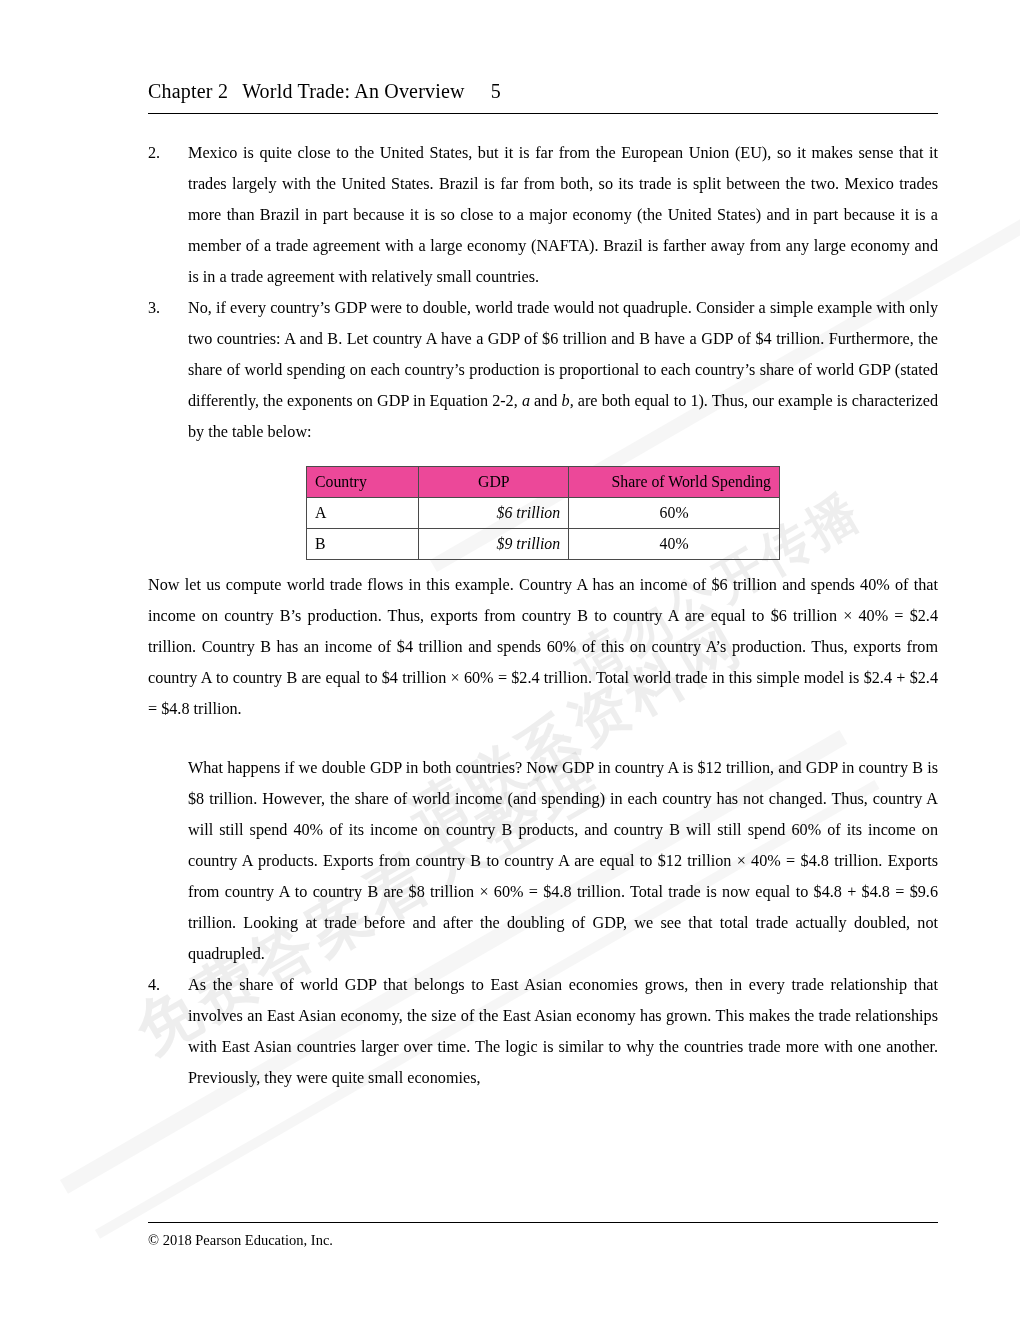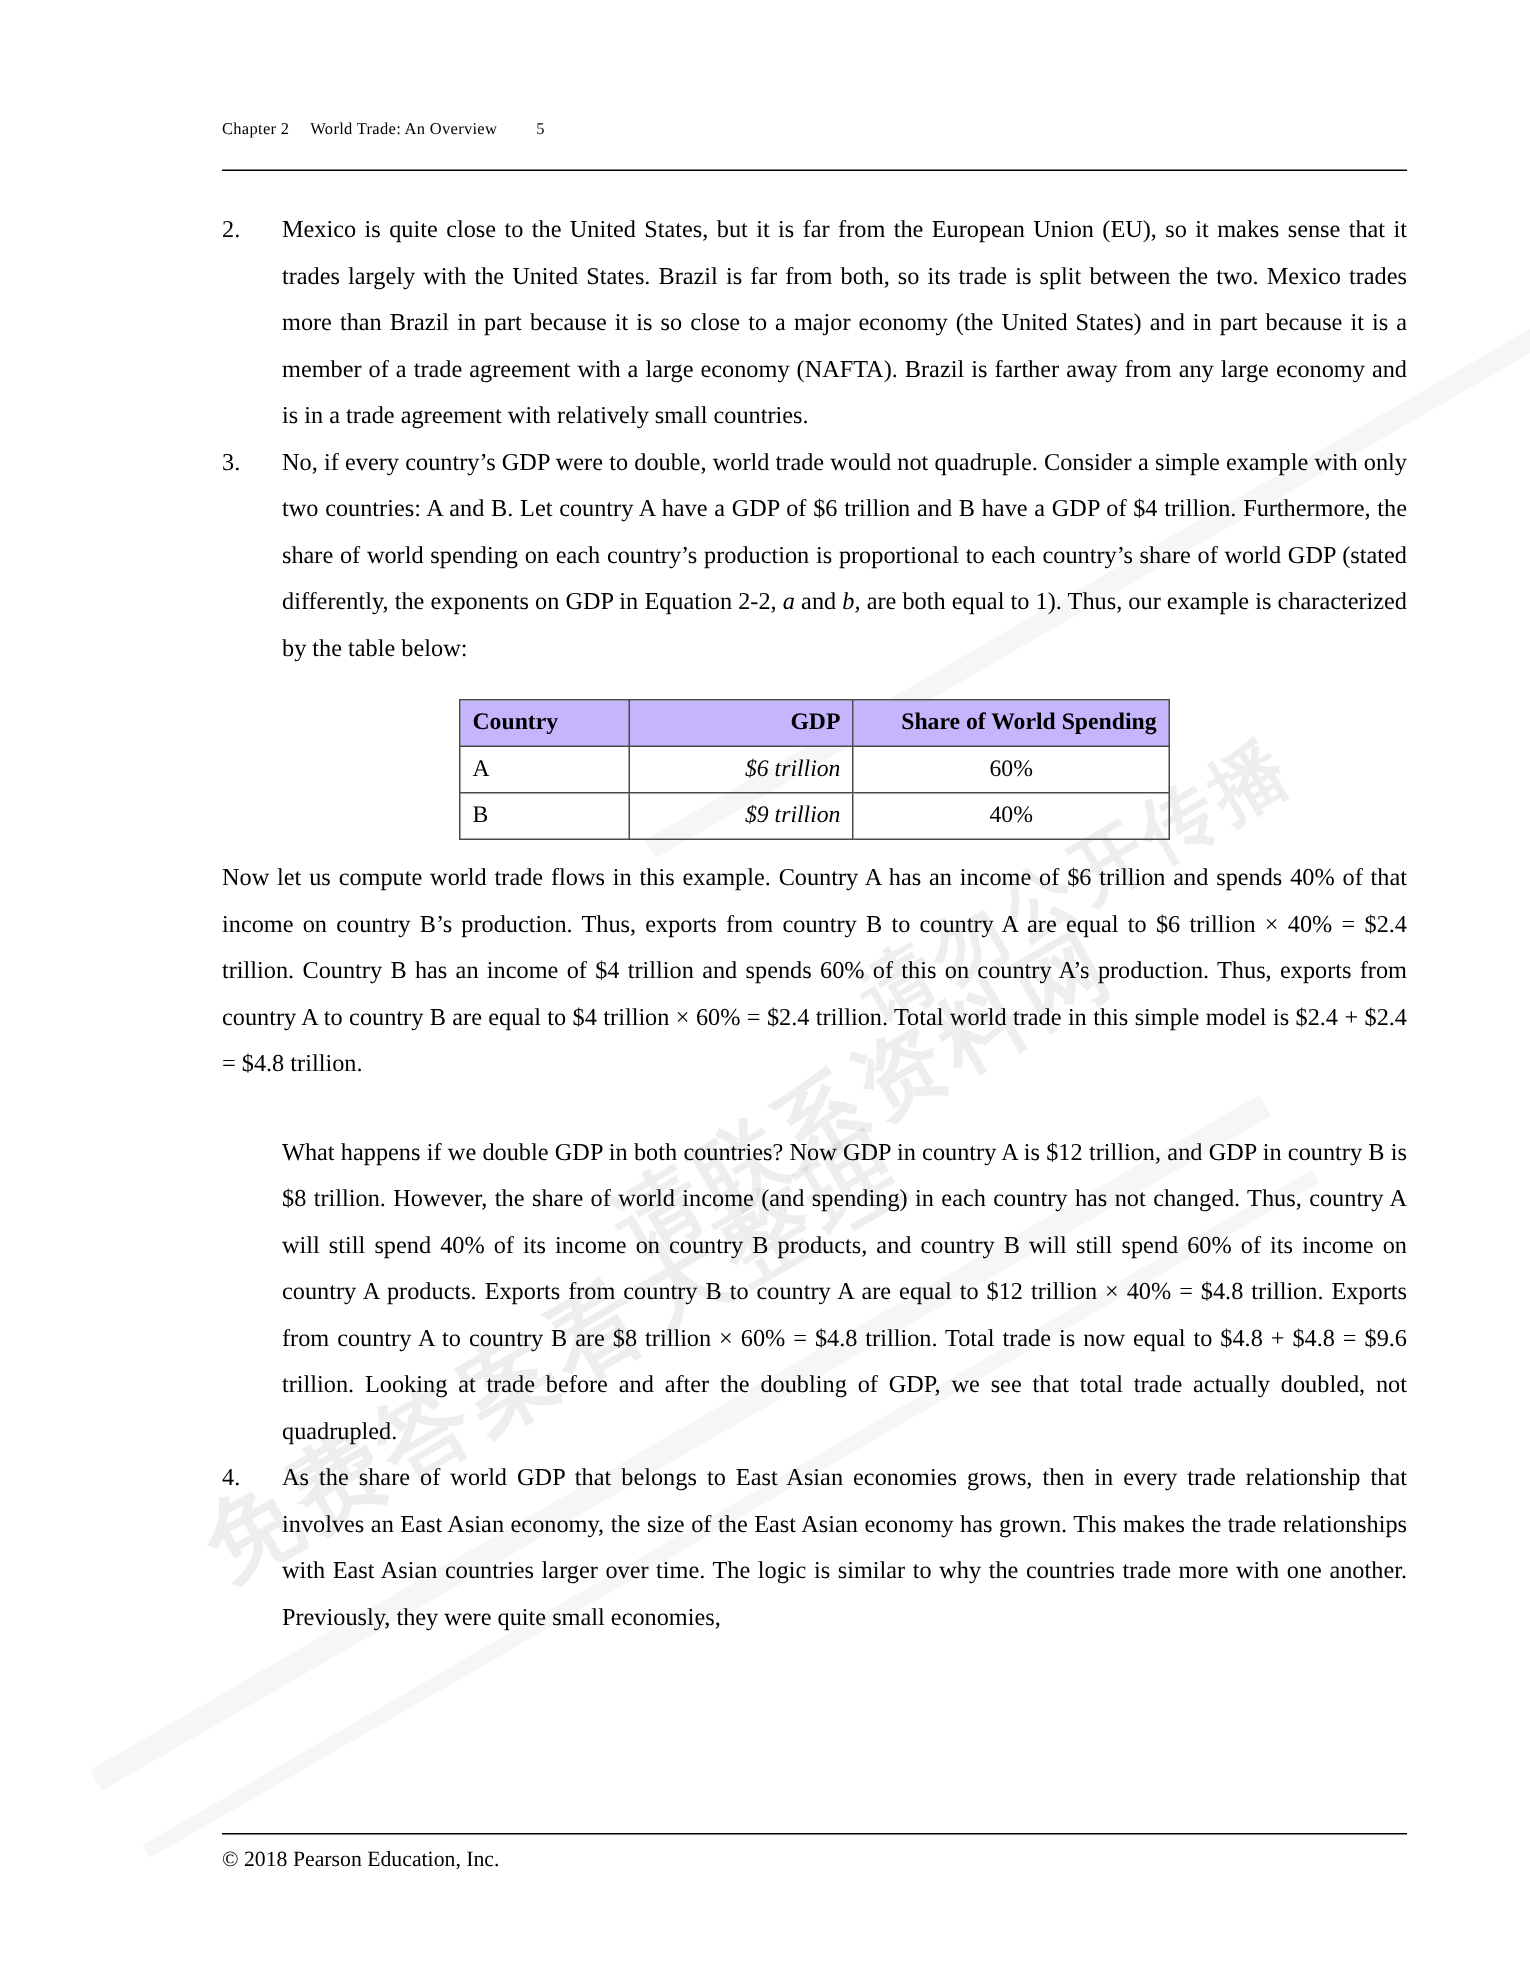--- a/index.html
+++ b/index.html
@@ -60,21 +60,21 @@
   }
 
   
   .header {
     position: absolute;
     left: 148px;
     top: 80px;
     width: 790px;
   }
   .header-line {
-    font-size: 11px;
+    font-size: 20px;
     letter-spacing: 0.2px;
     white-space: nowrap;
   }
   .header-line .chapter-word { }
   .header-line .sep-wide { display: inline-block; width: 14px; }
   .header-line .pagenum { display: inline-block; margin-left: 26px; }
   .header-rule {
     position: absolute;
     left: 148px;
     top: 113px;
@@ -127,26 +127,26 @@
     border-collapse: collapse;
     width: 474px;
     font-size: 15.8px;
   }
   table.demo th, table.demo td {
     border: 1px solid #4a4a4a;
     padding: 2px 8px;
     height: 26px;
   }
   table.demo thead th {
-    background: #c4b5fd;
+    background: #ec4899;
     color: #000;
-    font-weight: bold;
+    font-weight: normal;
   }
   th.c-country { text-align: left; width: 104px; }
-  th.c-gdp { text-align: right; width: 150px; }
+  th.c-gdp { width: 150px; }
   th.c-share { text-align: right; width: 220px; }
   td.v-country { text-align: left; }
   td.v-gdp { text-align: right; font-style: italic; }
   td.v-share { text-align: center; }
 
   
   .footer-rule {
     position: absolute;
     left: 148px;
     top: 1222px;

